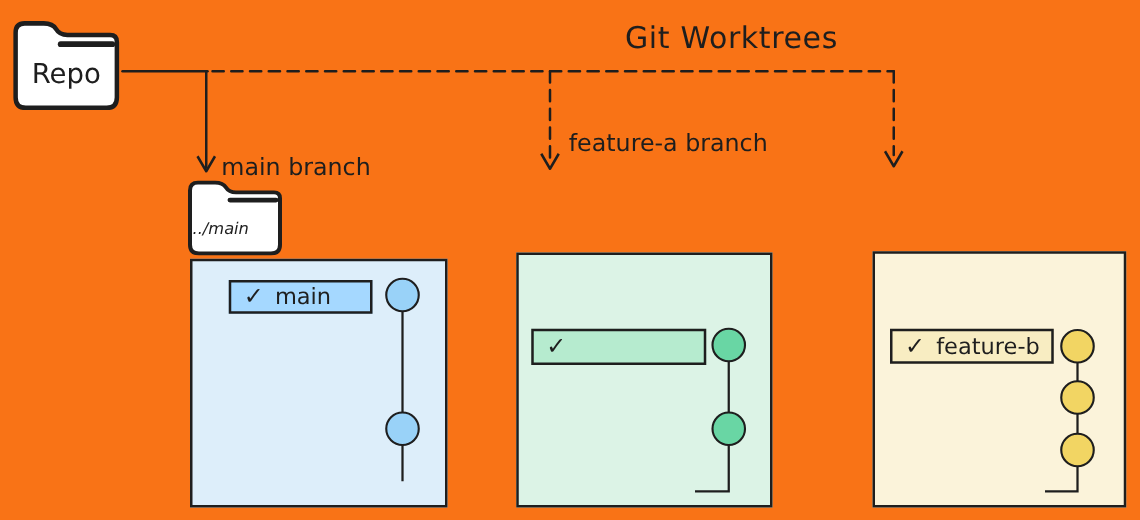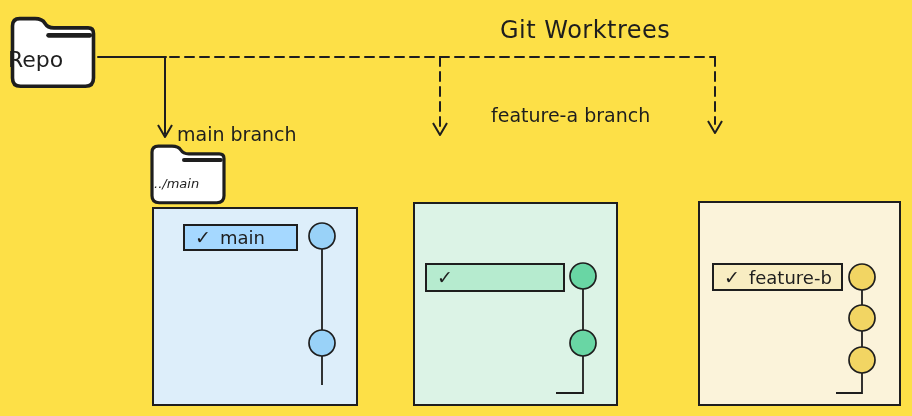--- a/index.html
+++ b/index.html
@@ -1,18 +1,18 @@
 <!DOCTYPE html>
 <html style="--ink: #1e1e1e; --blue_panel: #ddeefa; --blue_box: #a5d8ff; --blue_commit: #99d2f8; --green_panel: #dcf3e6; --green_box: #b6ebcf; --green_commit: #69d6a4; --yellow_panel: #fbf3da; --yellow_box: #f8edc2; --yellow_commit: #f2d563;"><head>
 <meta charset="utf-8">
 <style>
   html,body { margin:0; padding:0; background:#ffffff; }
   .canvas {
     position:relative; width:912px; height:416px; overflow:hidden;
-    background:#fde047; color:var(--ink);
+    background:#f97316; color:var(--ink);
     font-family:"DejaVu Sans", sans-serif;
   }
   
   svg.overlay { position:absolute; left:0; top:0; z-index:2; }
   .ln      { stroke:var(--ink); stroke-width:2; fill:none; stroke-linecap:round; }
   .dashed  { stroke-dasharray:9 6; }
   .head    { stroke:var(--ink); stroke-width:2; fill:none; stroke-linejoin:round; }
   .commit-line { stroke:var(--ink); stroke-width:1.8; fill:none; }
   .c-blue   { fill:var(--blue_commit);   stroke:var(--ink); stroke-width:1.7; }
   .c-green  { fill:var(--green_commit);  stroke:var(--ink); stroke-width:1.7; }
@@ -35,21 +35,21 @@
   .folder svg { position:absolute; left:0; top:0; width:100%; height:100%; }
   .folder-path { fill:#ffffff; stroke:var(--ink); stroke-width:4; stroke-linejoin:round; }
   .folder-bar  { stroke:var(--ink); stroke-width:5; stroke-linecap:round; fill:none; }
   .folder-repo { left:8px;   top:15px;  width:90px; height:74px; }
   .folder-main { left:148px; top:143px; width:80px; height:62px; }
   .folder-a    { left:408px; top:139px; width:90px; height:68px; }
   .folder-b    { left:692px; top:137px; width:88px; height:66px; }
   .folder-text {
     position:absolute; z-index:4; white-space:nowrap;
   }
-  .repo-text   { left:0; right:0; top:32px; font-size:22px; }
+  .repo-text   { left:0; right:0; top:32px; text-align:center; font-size:22px; }
   .wt-text     { left:6px; top:54%; font-size:13px;font-style:italic; }
   
   .branch-box {
     position:absolute; z-index:4; box-sizing:border-box;
     border:2px solid var(--ink); display:flex; align-items:center;
     gap:9px; padding:0 0 0 10px; font-size:18px; white-space:nowrap;
   }
   .box-main { left:183px; top:224px; width:115px; height:27px; background:var(--blue_box); }
   .box-a    { left:425px; top:263px; width:140px; height:29px; background:var(--green_box); }
   .box-b    { left:712px; top:263px; width:131px; height:28px; background:var(--yellow_box); }
@@ -97,21 +97,21 @@
 
   <div class="folder folder-repo">
     <svg viewBox="0 0 100 80" preserveAspectRatio="none">
       <path class="folder-path" d="M 14 77 Q 5 77 5 68 L 5 12 Q 5 4 13 4 L 30 4 Q 38 4 41 9 Q 44 14 51 14 L 89 14 Q 95 14 95 20 L 95 68 Q 95 77 86 77 Z"></path>
       <path class="folder-bar" d="M 45 22 L 91 22"></path>
     </svg>
     <span class="folder-text repo-text">Repo</span>
   </div>
 
   <div class="arrow-label" style="left:177px; top:109px;margin-top:14px;">main branch</div>
-  <div class="arrow-label" style="left:455px; top:104px;margin-left:36px;">feature-a branch</div>
+  <div class="arrow-label" style="left:455px; top:104px;">feature-a branch</div>
 
   <div class="folder folder-main">
     <svg viewBox="0 0 100 80" preserveAspectRatio="none">
       <path class="folder-path" d="M 14 77 Q 5 77 5 68 L 5 12 Q 5 4 13 4 L 30 4 Q 38 4 41 9 Q 44 14 51 14 L 89 14 Q 95 14 95 20 L 95 68 Q 95 77 86 77 Z"></path>
       <path class="folder-bar" d="M 45 22 L 91 22"></path>
     </svg>
     <span class="folder-text wt-text">../main</span>
   </div>
 
   <div class="branch-box box-main">

